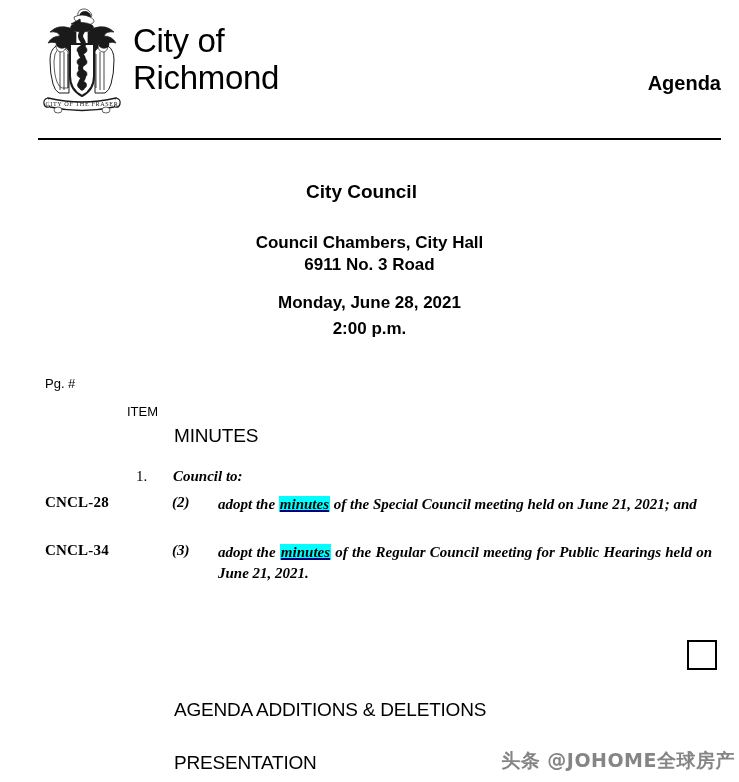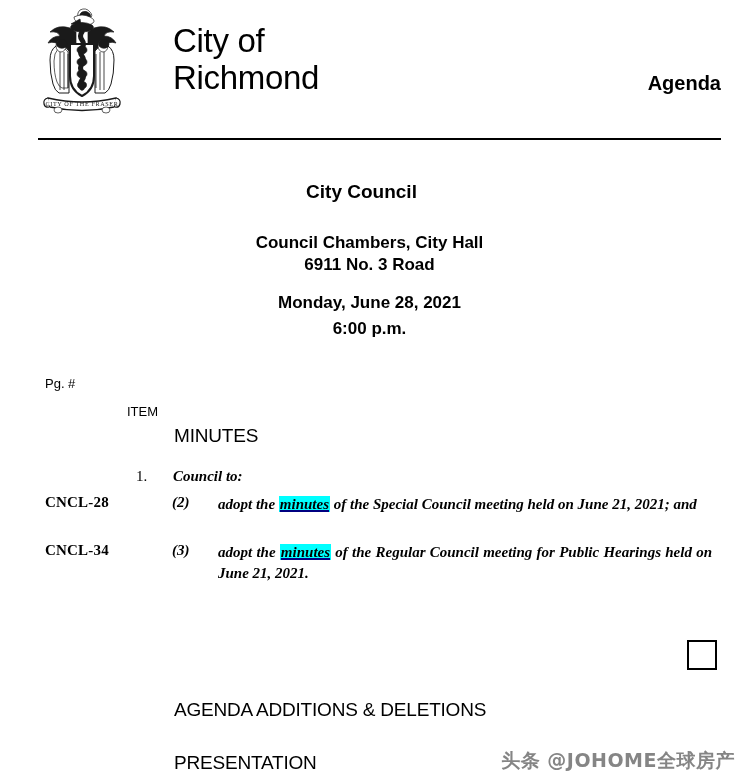--- a/index.html
+++ b/index.html
@@ -37,21 +37,20 @@
     position: absolute;
     left: 133px;
     top: 22px;
     font-family: "Liberation Sans", sans-serif;
     font-size: 33px;
     line-height: 37px;
     font-weight: 400;
     letter-spacing: -0.3px;
     color: #000;
     white-space: pre-line;
-    margin-left: 40px;
   }
 
   #agenda-label {
     position: absolute;
     left: 0; top: 72px;
     width: 721px;
     text-align: right;
     font-family: "Liberation Sans", sans-serif;
     font-size: 20px;
     font-weight: bold;
@@ -298,21 +297,21 @@
 
   <div id="header-rule"></div>
 </div>
 
 <div id="title-block">
   <p class="meeting-title">City Council</p>
   <p class="venue-line">Council Chambers, City Hall</p>
   <p class="venue-line">6911 No. 3 Road</p>
   <div class="when-block">
     <p class="when-line">Monday, June 28, 2021</p>
-    <p class="when-line">6:00 p.m.</p>
+    <p class="when-line">2:00 p.m.</p>
   </div>
 </div>
 
 <div id="col-headings">
   <span id="col-pg">Pg. #</span>
   <span id="col-item">ITEM</span>
 </div>
 
 <div class="section-heading" id="heading-minutes">MINUTES</div>
 

